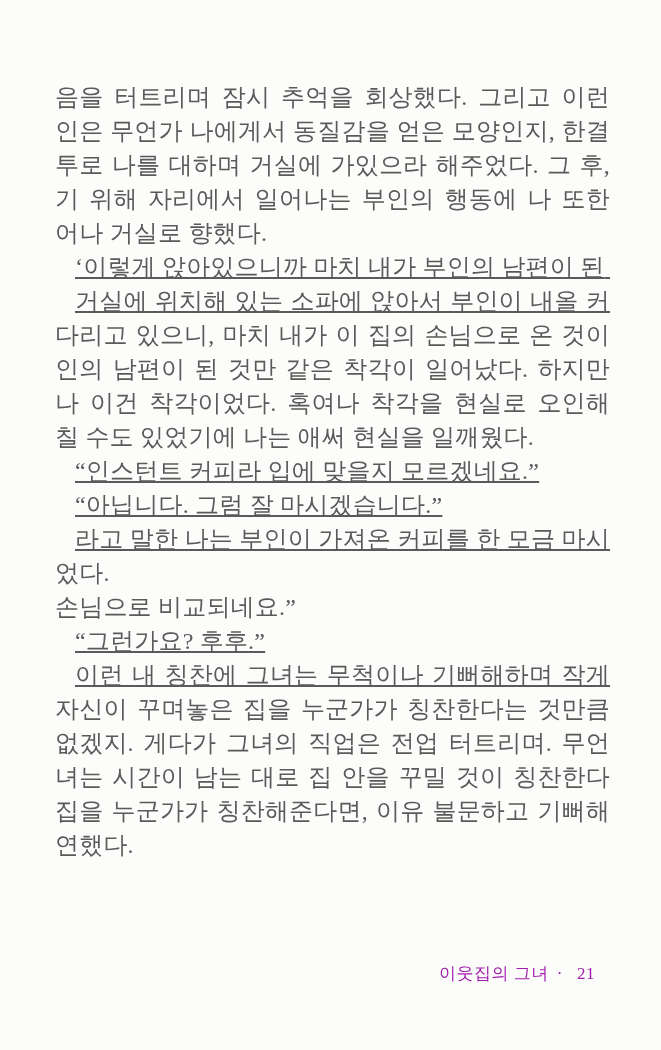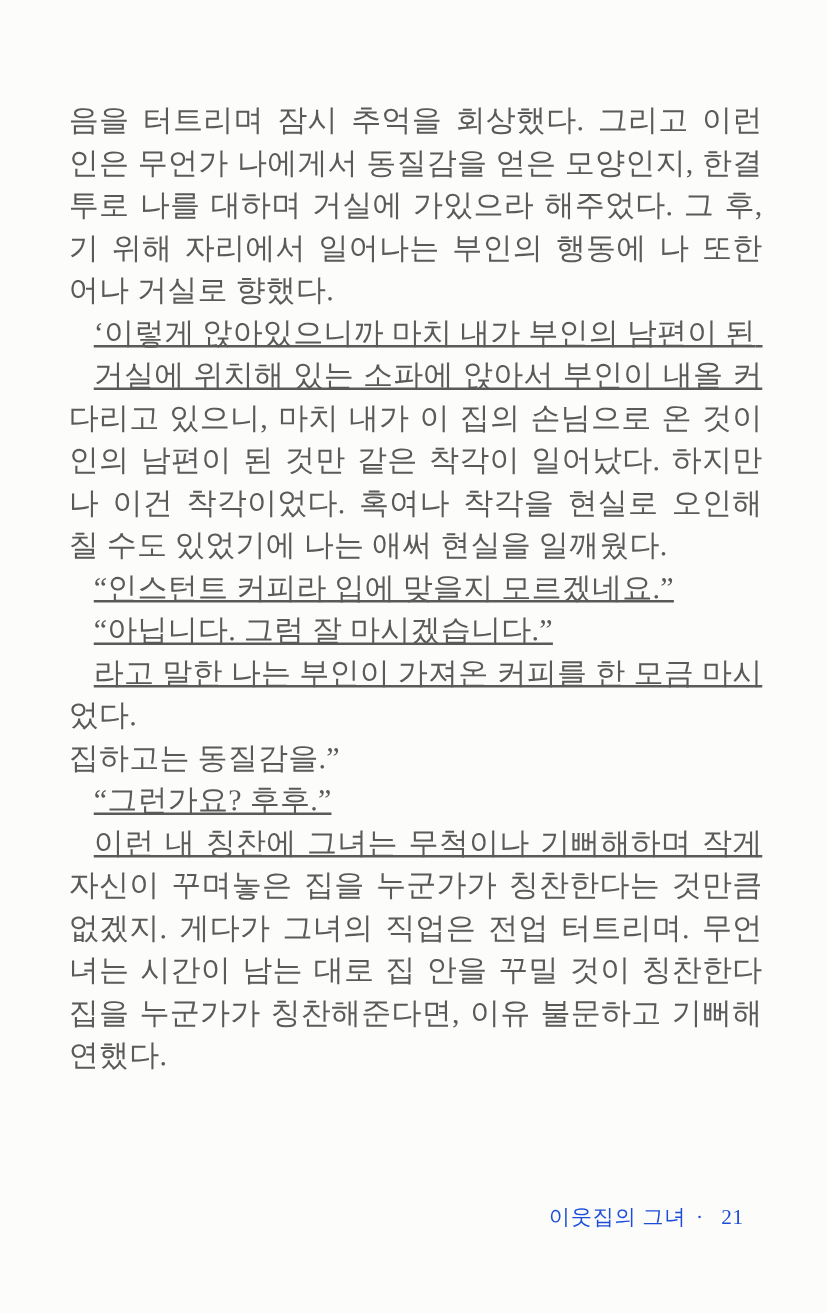--- a/index.html
+++ b/index.html
@@ -69,25 +69,25 @@
       <div class="line indent">‘이렇게 앉아있으니까 마치 내가 부인의 남편이 된 것만 같군.’</div>
       <div class="line indent justify">거실에 위치해 있는 소파에 앉아서 부인이 내올 커피를 기</div>
       <div class="line justify">다리고 있으니, 마치 내가 이 집의 손님으로 온 것이 아닌 부</div>
       <div class="line justify">인의 남편이 된 것만 같은 착각이 일어났다. 하지만 이웃집의</div>
       <div class="line justify">나 이건 착각이었다. 혹여나 착각을 현실로 오인해 부인을 덮</div>
       <div class="line">칠 수도 있었기에 나는 애써 현실을 일깨웠다.</div>
       <div class="line indent">“인스턴트 커피라 입에 맞을지 모르겠네요.”</div>
       <div class="line indent">“아닙니다. 그럼 잘 마시겠습니다.”</div>
       <div class="line indent justify">라고 말한 나는 부인이 가져온 커피를 한 모금 마시며 말을 이</div>
       <div class="line">었다.</div>
-      <div class="line">집하고는 동질감을.”</div>
+      <div class="line">손님으로 비교되네요.”</div>
       <div class="line indent">“그런가요? 후후.”</div>
       <div class="line indent justify">이런 내 칭찬에 그녀는 무척이나 기뻐해하며 작게 웃어보였다.</div>
       <div class="line justify">자신이 꾸며놓은 집을 누군가가 칭찬한다는 것만큼 기쁜 일은 또</div>
       <div class="line justify">없겠지. 게다가 그녀의 직업은 전업 터트리며. 무언가를 할 수 있</div>
       <div class="line justify">녀는 시간이 남는 대로 집 안을 꾸밀 것이 칭찬한다는. 그리고 그</div>
       <div class="line justify">집을 누군가가 칭찬해준다면, 이유 불문하고 기뻐해야하는 게 당</div>
       <div class="line">연했다.</div>
     </div>
-  <div class="footer" style="color: #1d4ed8;">
+  <div class="footer" style="color: #a21caf;">
     <span>이웃집의 그녀</span><span class="sep">·</span><span class="pagenum">21</span>
   </div>
 </div>
 
 </body></html>

